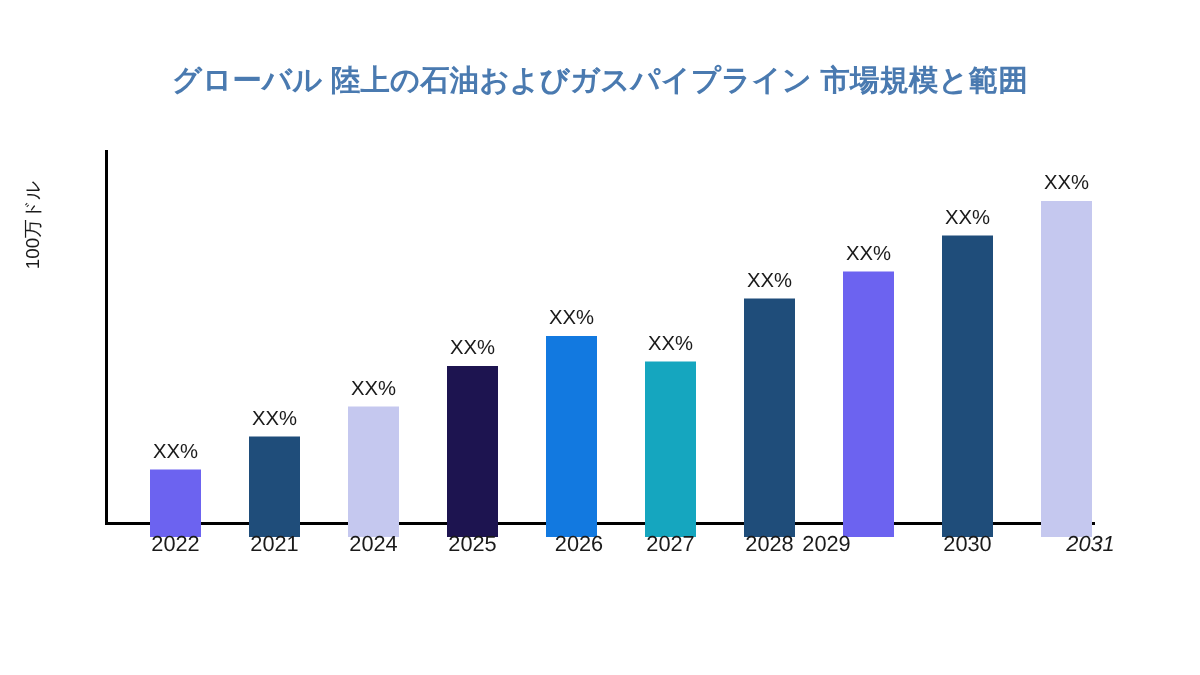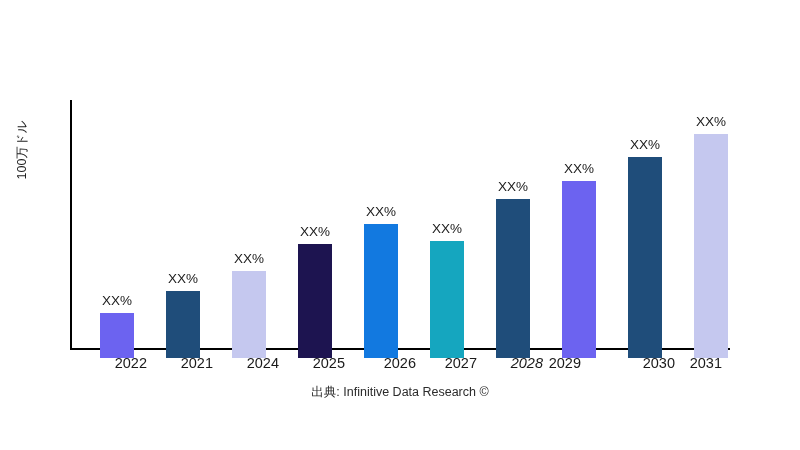--- a/index.html
+++ b/index.html
@@ -79,39 +79,40 @@
     margin-bottom: 5px;
     font-size: 13.5px;
     color: #1a1a1a;
     white-space: nowrap;
   }
   .x-tick {
     position: absolute;
     top: 355px;
     font-size: 14.5px;
     color: #1a1a1a;
-    text-align: right;
+    text-align: center;
     white-space: nowrap;
   }
   #source-caption {
     position: absolute;
     left: 0;
     top: 384px;
     width: 800px;
     text-align: center;
     font-size: 12.5px;
     color: #2b2b2b;
     white-space: nowrap;
   }
 </style>
 </head>
 <body>
 
 <div id="chart-root">
 
+  <div id="chart-title">グローバル 陸上の石油およびガスパイプライン 市場規模と範囲</div>
 
   <div id="ylabel">100万ドル</div>
 
 
   <div id="y-axis-line"></div>
   <div id="x-axis-line"></div>
 
   <div id="bars-layer">
       <div class="bar" style="left: 100px; width: 34px; height: 44.64px; background: rgb(108, 99, 240);">
         <span class="bar-value">XX%</span>
@@ -144,21 +145,20 @@
         <span class="bar-value">XX%</span>
       </div>
     </div>
   <div id="ticks-layer">
       <div class="x-tick" style="left: 87px; width: 60px;">2022</div>
       <div class="x-tick" style="left: 153px; width: 60px;">2021</div>
       <div class="x-tick" style="left: 219px; width: 60px;">2024</div>
       <div class="x-tick" style="left: 285px; width: 60px;">2025</div>
       <div class="x-tick" style="left: 356px; width: 60px;">2026</div>
       <div class="x-tick" style="left: 417px; width: 60px;">2027</div>
-      <div class="x-tick" style="left: 483px; width: 60px; font-style: italic;">2028</div>
+      <div class="x-tick" style="left: 483px; width: 60px;">2028</div>
       <div class="x-tick" style="left: 521px; width: 60px;">2029</div>
       <div class="x-tick" style="left: 615px; width: 60px;">2030</div>
-      <div class="x-tick" style="left: 662px; width: 60px;">2031</div>
+      <div class="x-tick" style="left: 697px; width: 60px; font-style: italic;">2031</div>
     </div>
 
-  <div id="source-caption">出典: Infinitive Data Research ©</div>
 
 </div>
 
 </body></html>

